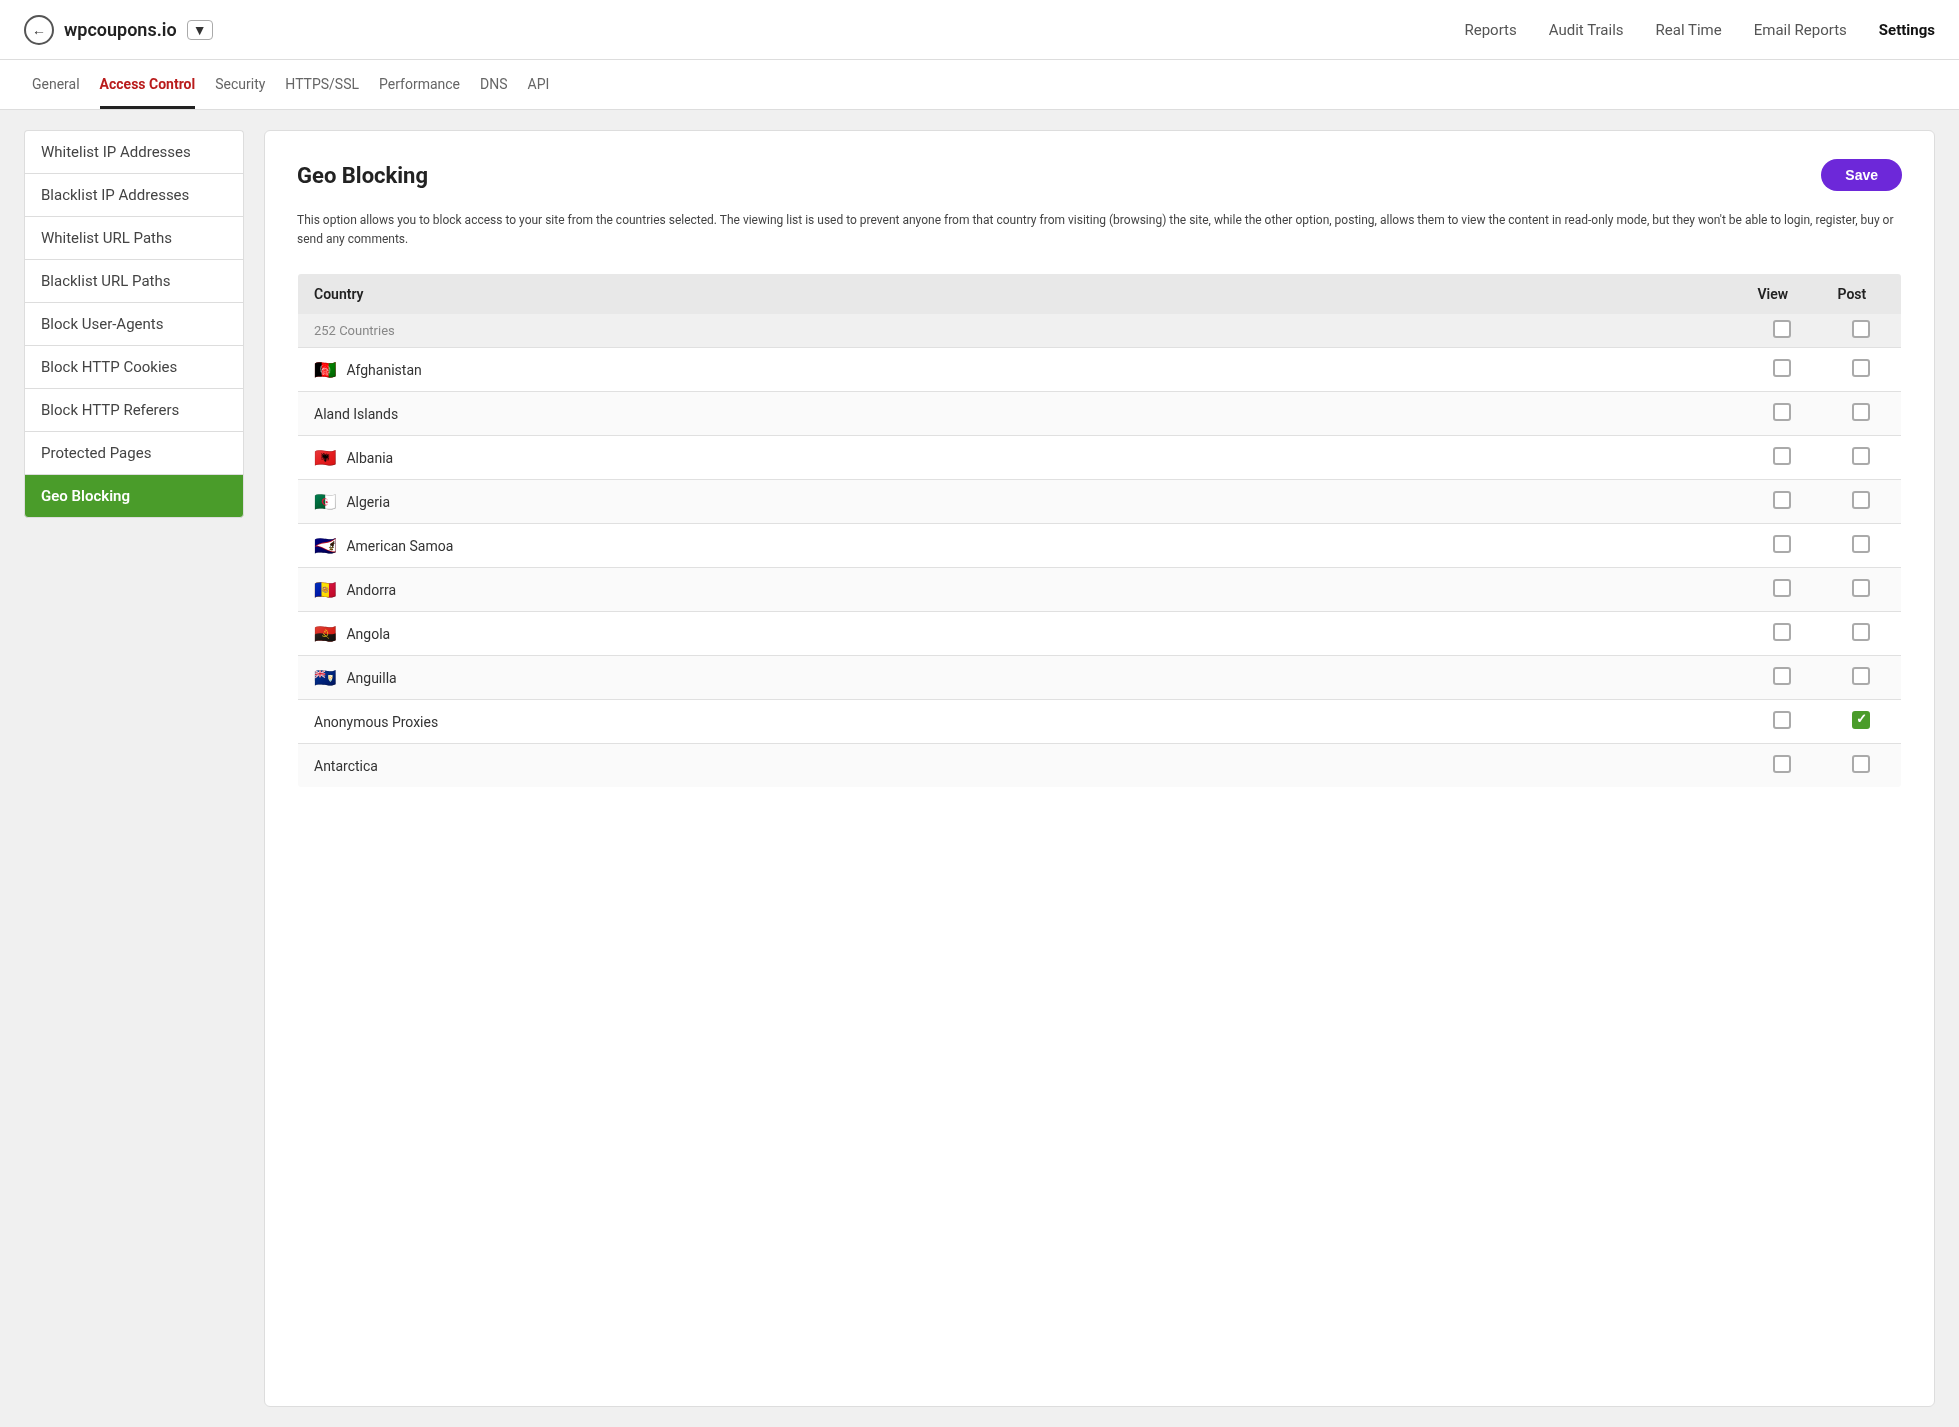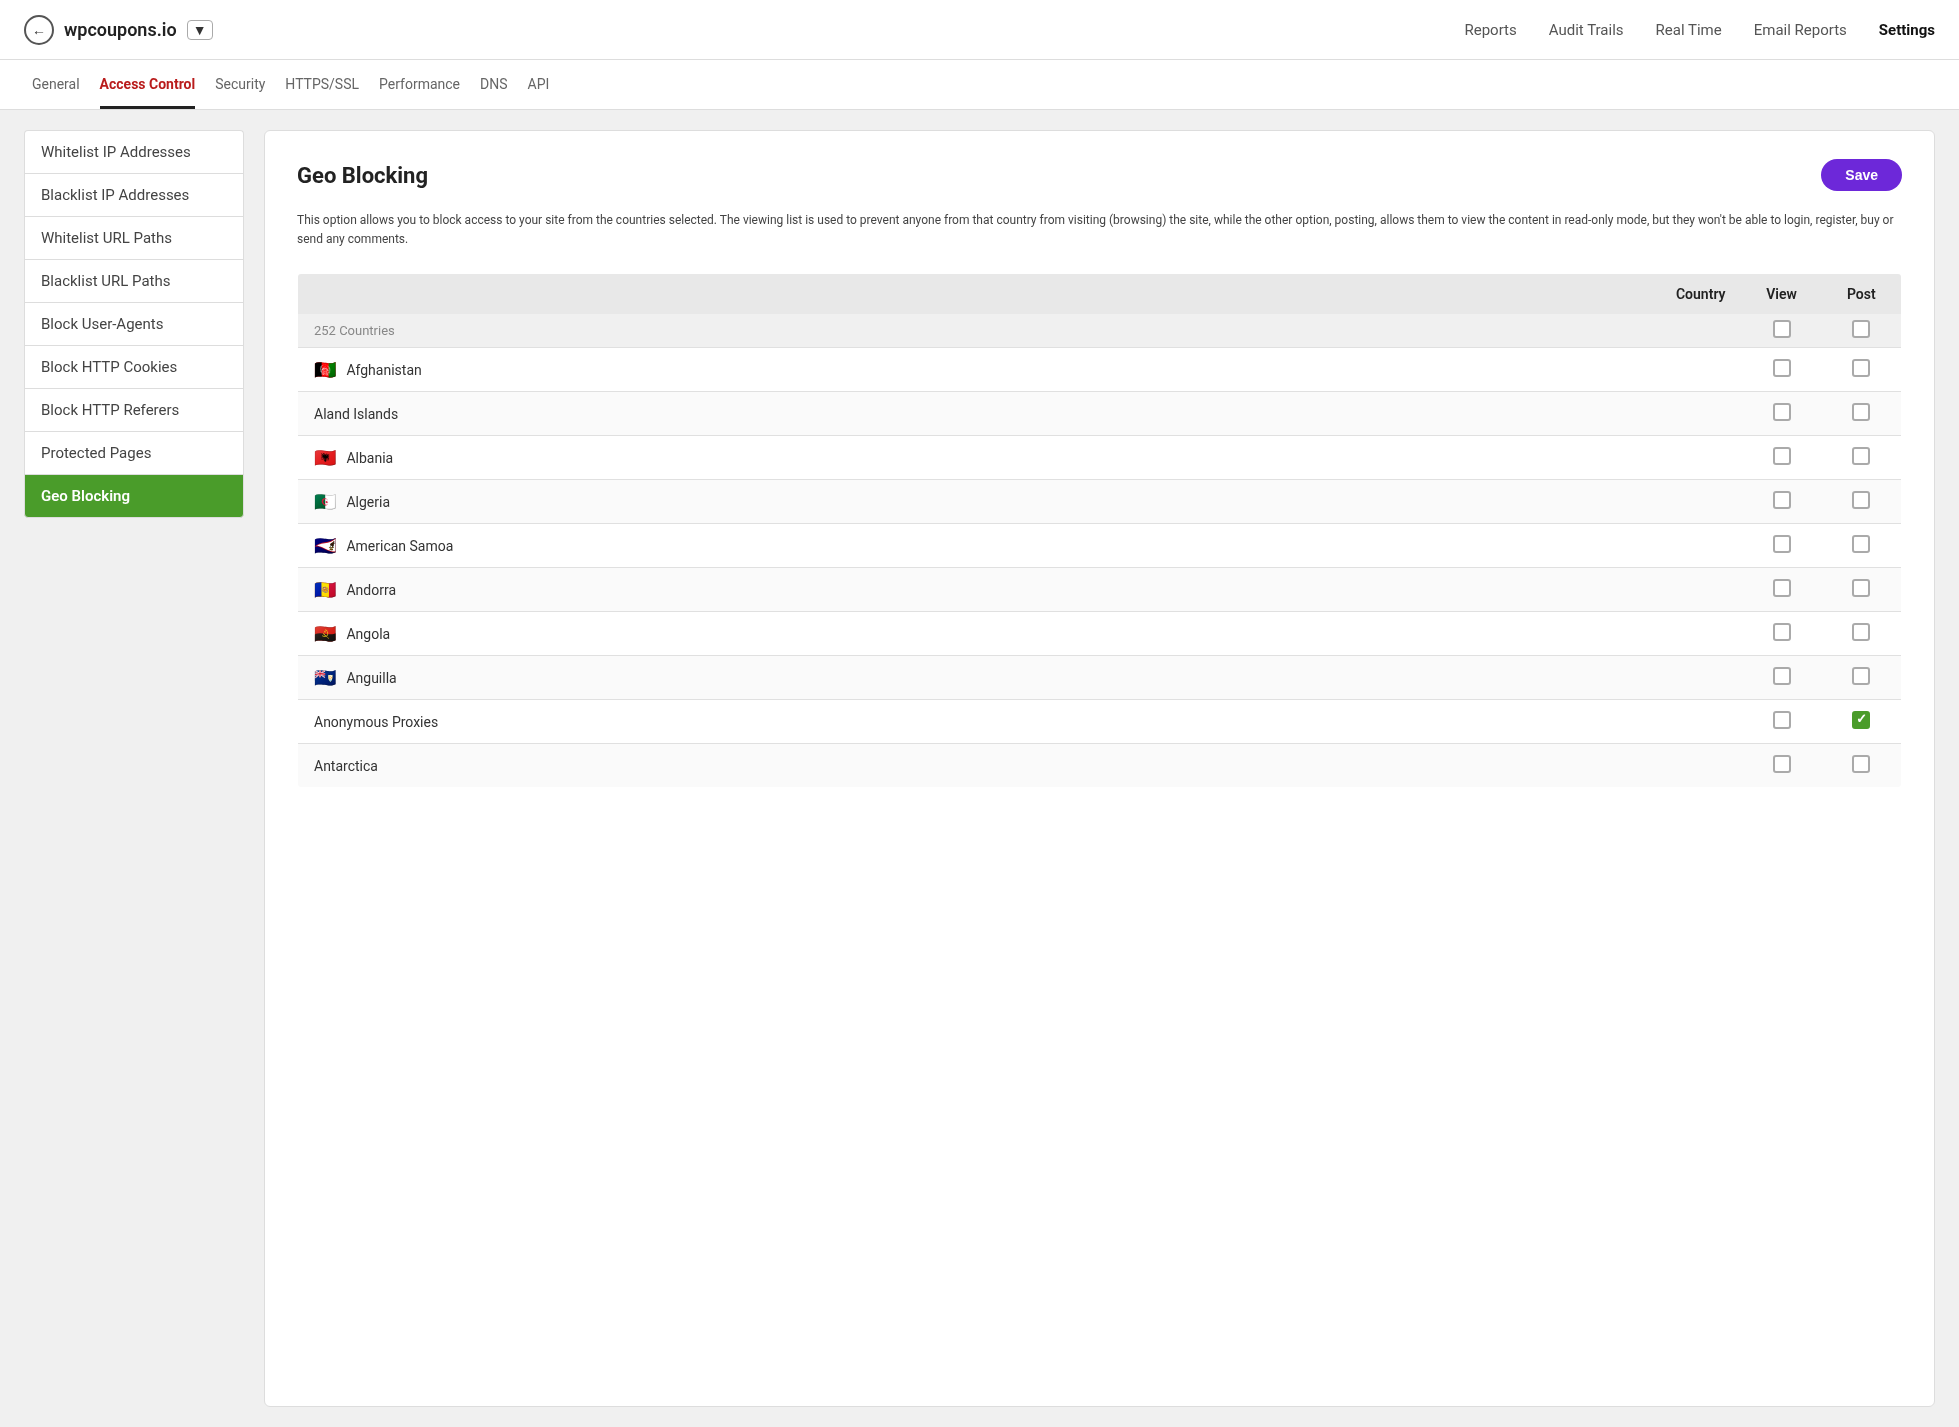--- a/index.html
+++ b/index.html
@@ -56,22 +56,22 @@
       background: #6d28d9; color: #fff; border: none; border-radius: 20px;
       padding: 8px 24px; font-size: 14px; font-weight: 600; cursor: pointer;
     }
 
     
     .description { color: #444; font-size: 12px; line-height: 1.6; margin-bottom: 24px; }
 
     
     .country-table { width: 100%; border-collapse: collapse; border: 1px solid #ddd; border-radius: 4px; overflow: hidden; }
     .table-header { background: #e8e8e8; }
-    .table-header th { padding: 12px 16px; text-align: right; font-weight: 600; font-size: 14px; color: #222; }
-    .table-header th.check-col { text-align: center; width: 80px; }
+    .table-header th { padding: 12px 16px; text-align: left; font-weight: 600; font-size: 14px; color: #222; }
+    .table-header th.check-col { text-align: left; width: 80px; }
     .sub-header { background: #f0f0f0; }
     .sub-header td { padding: 6px 16px; color: #888; font-size: 13px; }
     .sub-header td.check-col { text-align: center; }
 
     .country-row { border-top: 1px solid #e0e0e0; }
     .country-row.alt { background: #fafafa; }
     .country-row td { padding: 11px 16px; }
     .country-row td.check-col { text-align: center; }
 
     .country-name { display: flex; align-items: center; gap: 10px; font-size: 14px; color: #333; }

